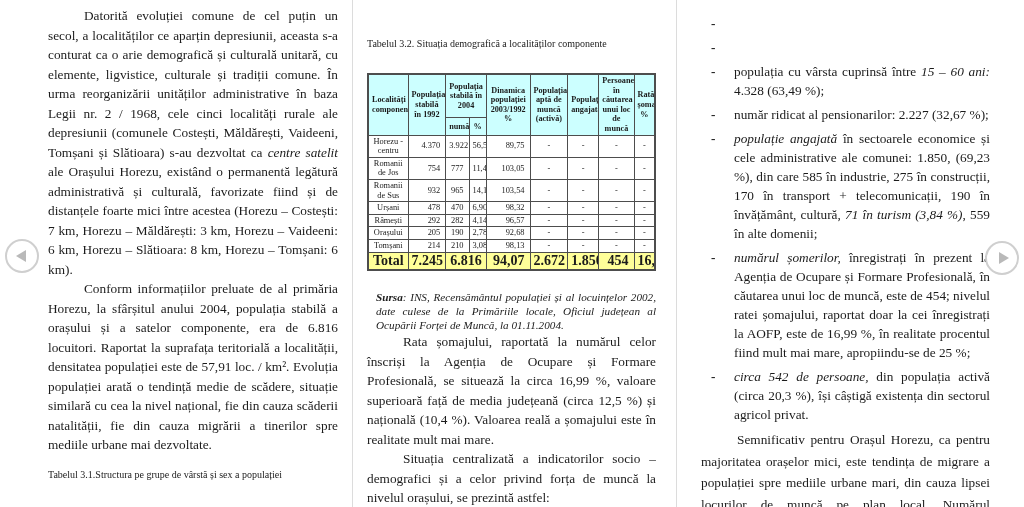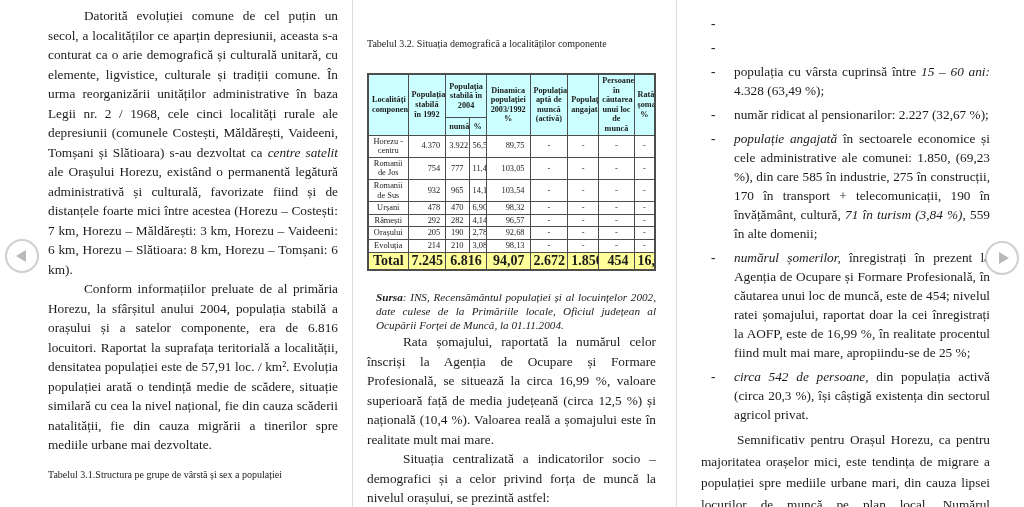--- a/index.html
+++ b/index.html
@@ -151,21 +151,21 @@
         <td class="nr">205</td>
         <td class="nr">190</td>
         <td class="ct">2,78</td>
         <td class="nr">92,68</td>
         <td class="ct">-</td>
         <td class="ct">-</td>
         <td class="ct">-</td>
         <td class="ct">-</td>
       </tr>
       <tr>
-        <td class="nm">Evoluția</td>
+        <td class="nm">Tomșani</td>
         <td class="nr">214</td>
         <td class="nr">210</td>
         <td class="ct">3,08</td>
         <td class="nr">98,13</td>
         <td class="ct">-</td>
         <td class="ct">-</td>
         <td class="ct">-</td>
         <td class="ct">-</td>
       </tr>
       <tr class="total">

